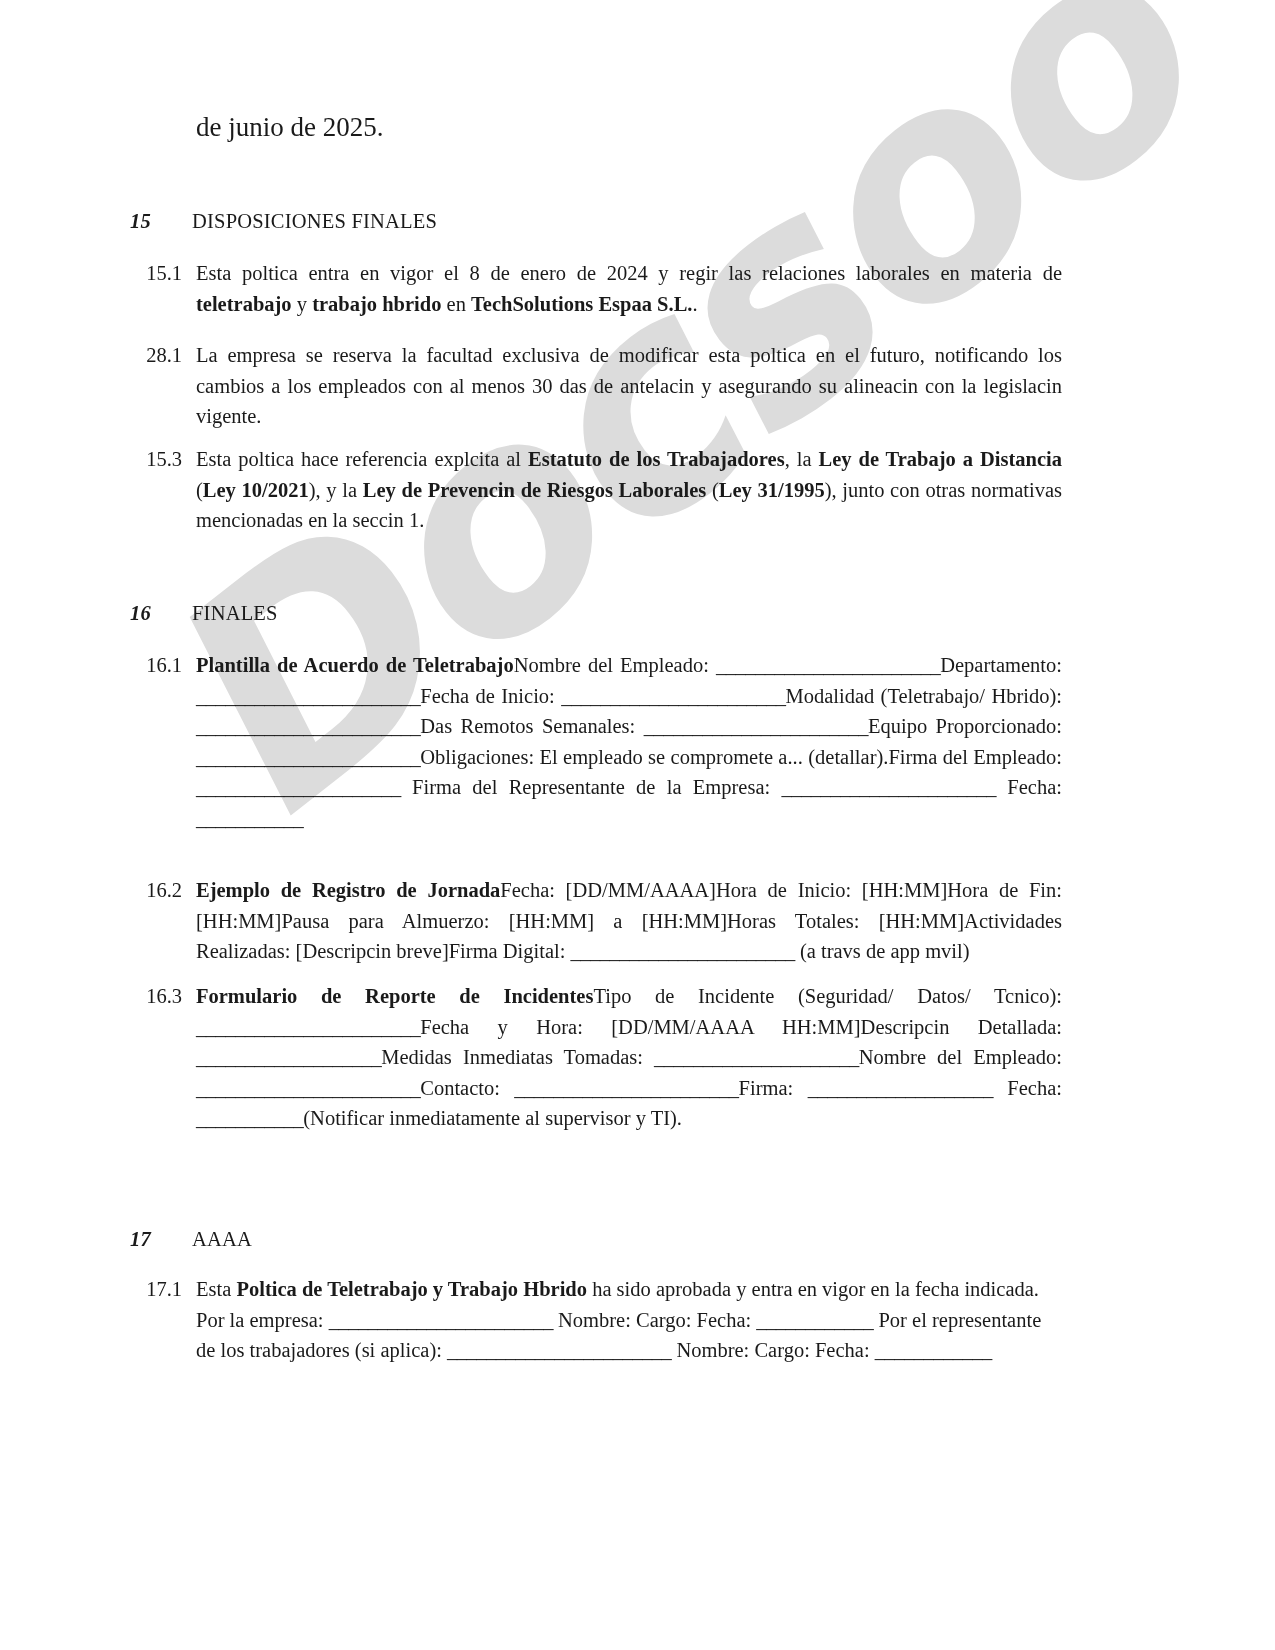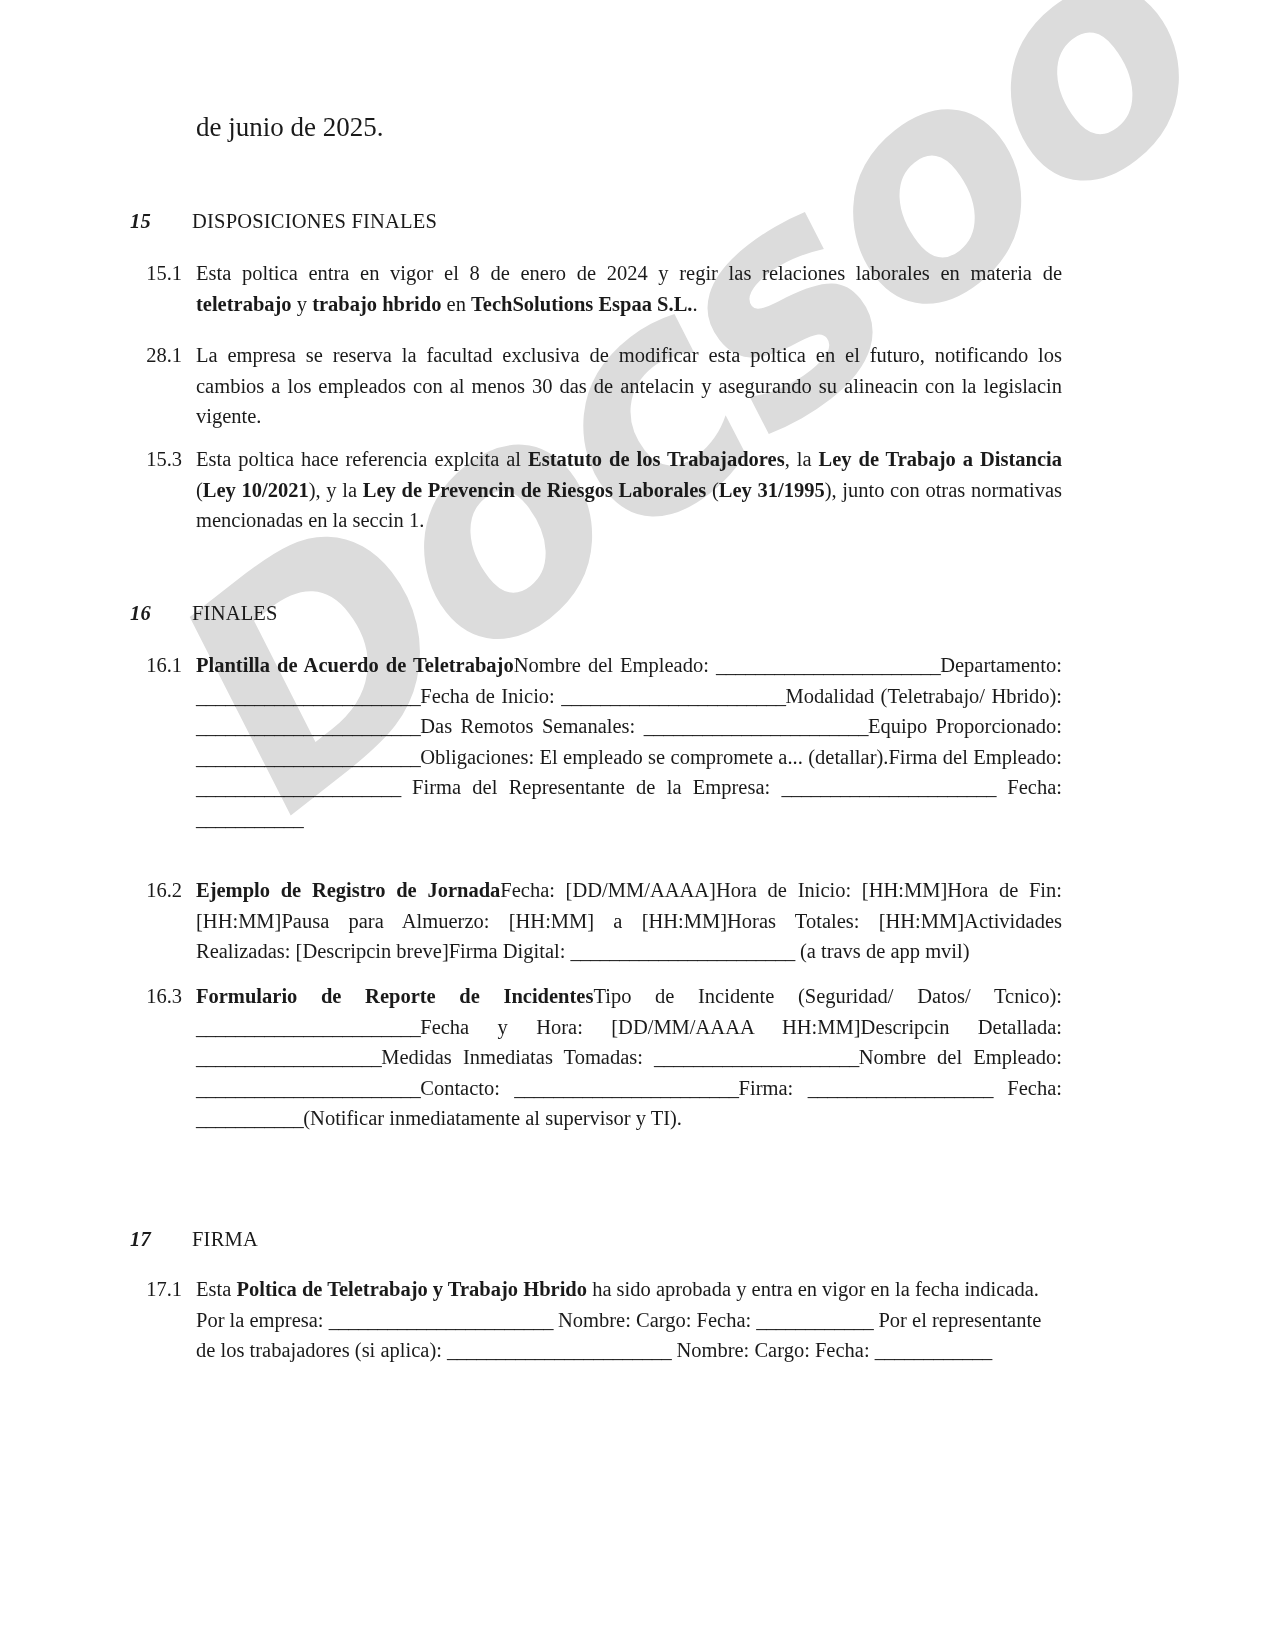--- a/index.html
+++ b/index.html
@@ -159,21 +159,21 @@
       <span class="p-body"><b>Ejemplo de Registro de Jornada</b><span>Fecha: [DD/MM/AAAA]Hora de Inicio: [HH:MM]Hora de Fin: [HH:MM]Pausa para Almuerzo: [HH:MM] a [HH:MM]Horas Totales: [HH:MM]Actividades Realizadas: [Descripcin breve]Firma Digital: </span><span class="fill">_______________________</span><span> (a travs de app mvil)</span></span>
     </div>
 
     <div class="para" style="top:981px; left:130px;">
       <span class="p-num">16.3</span>
       <span class="p-body"><b>Formulario de Reporte de Incidentes</b><span>Tipo de Incidente (Seguridad/ Datos/ Tcnico): </span><span class="fill">_______________________</span><span>Fecha y Hora: [DD/MM/AAAA HH:MM]Descripcin Detallada: </span><span class="fill">___________________</span><span>Medidas Inmediatas Tomadas: </span><span class="fill">_____________________</span><span>Nombre del Empleado: </span><span class="fill">_______________________</span><span>Contacto: </span><span class="fill">_______________________</span><span>Firma: </span><span class="fill">___________________</span><span> Fecha: </span><span class="fill">___________</span><span>(Notificar inmediatamente al supervisor y TI).</span></span>
     </div>
 
     <div class="heading" style="top:1228px; left:130px;">
       <span class="h-num">17</span>
-      <span class="h-title">FIRMA</span>
+      <span class="h-title">AAAA</span>
     </div>
 
     <div class="para" style="top:1274px; left:130px;">
       <span class="p-num">17.1</span>
       <span class="p-body nojust"><span>Esta </span><b>Poltica de Teletrabajo y Trabajo Hbrido</b><span> ha sido aprobada y entra en vigor en la fecha indicada. Por la empresa: </span><span class="fill">_______________________</span><span> Nombre: Cargo: Fecha: </span><span class="fill">____________</span><span> Por el representante de los trabajadores (si aplica): </span><span class="fill">_______________________</span><span> Nombre: Cargo: Fecha: </span><span class="fill">____________</span></span>
     </div>
 
   </div>
 </div>
 

